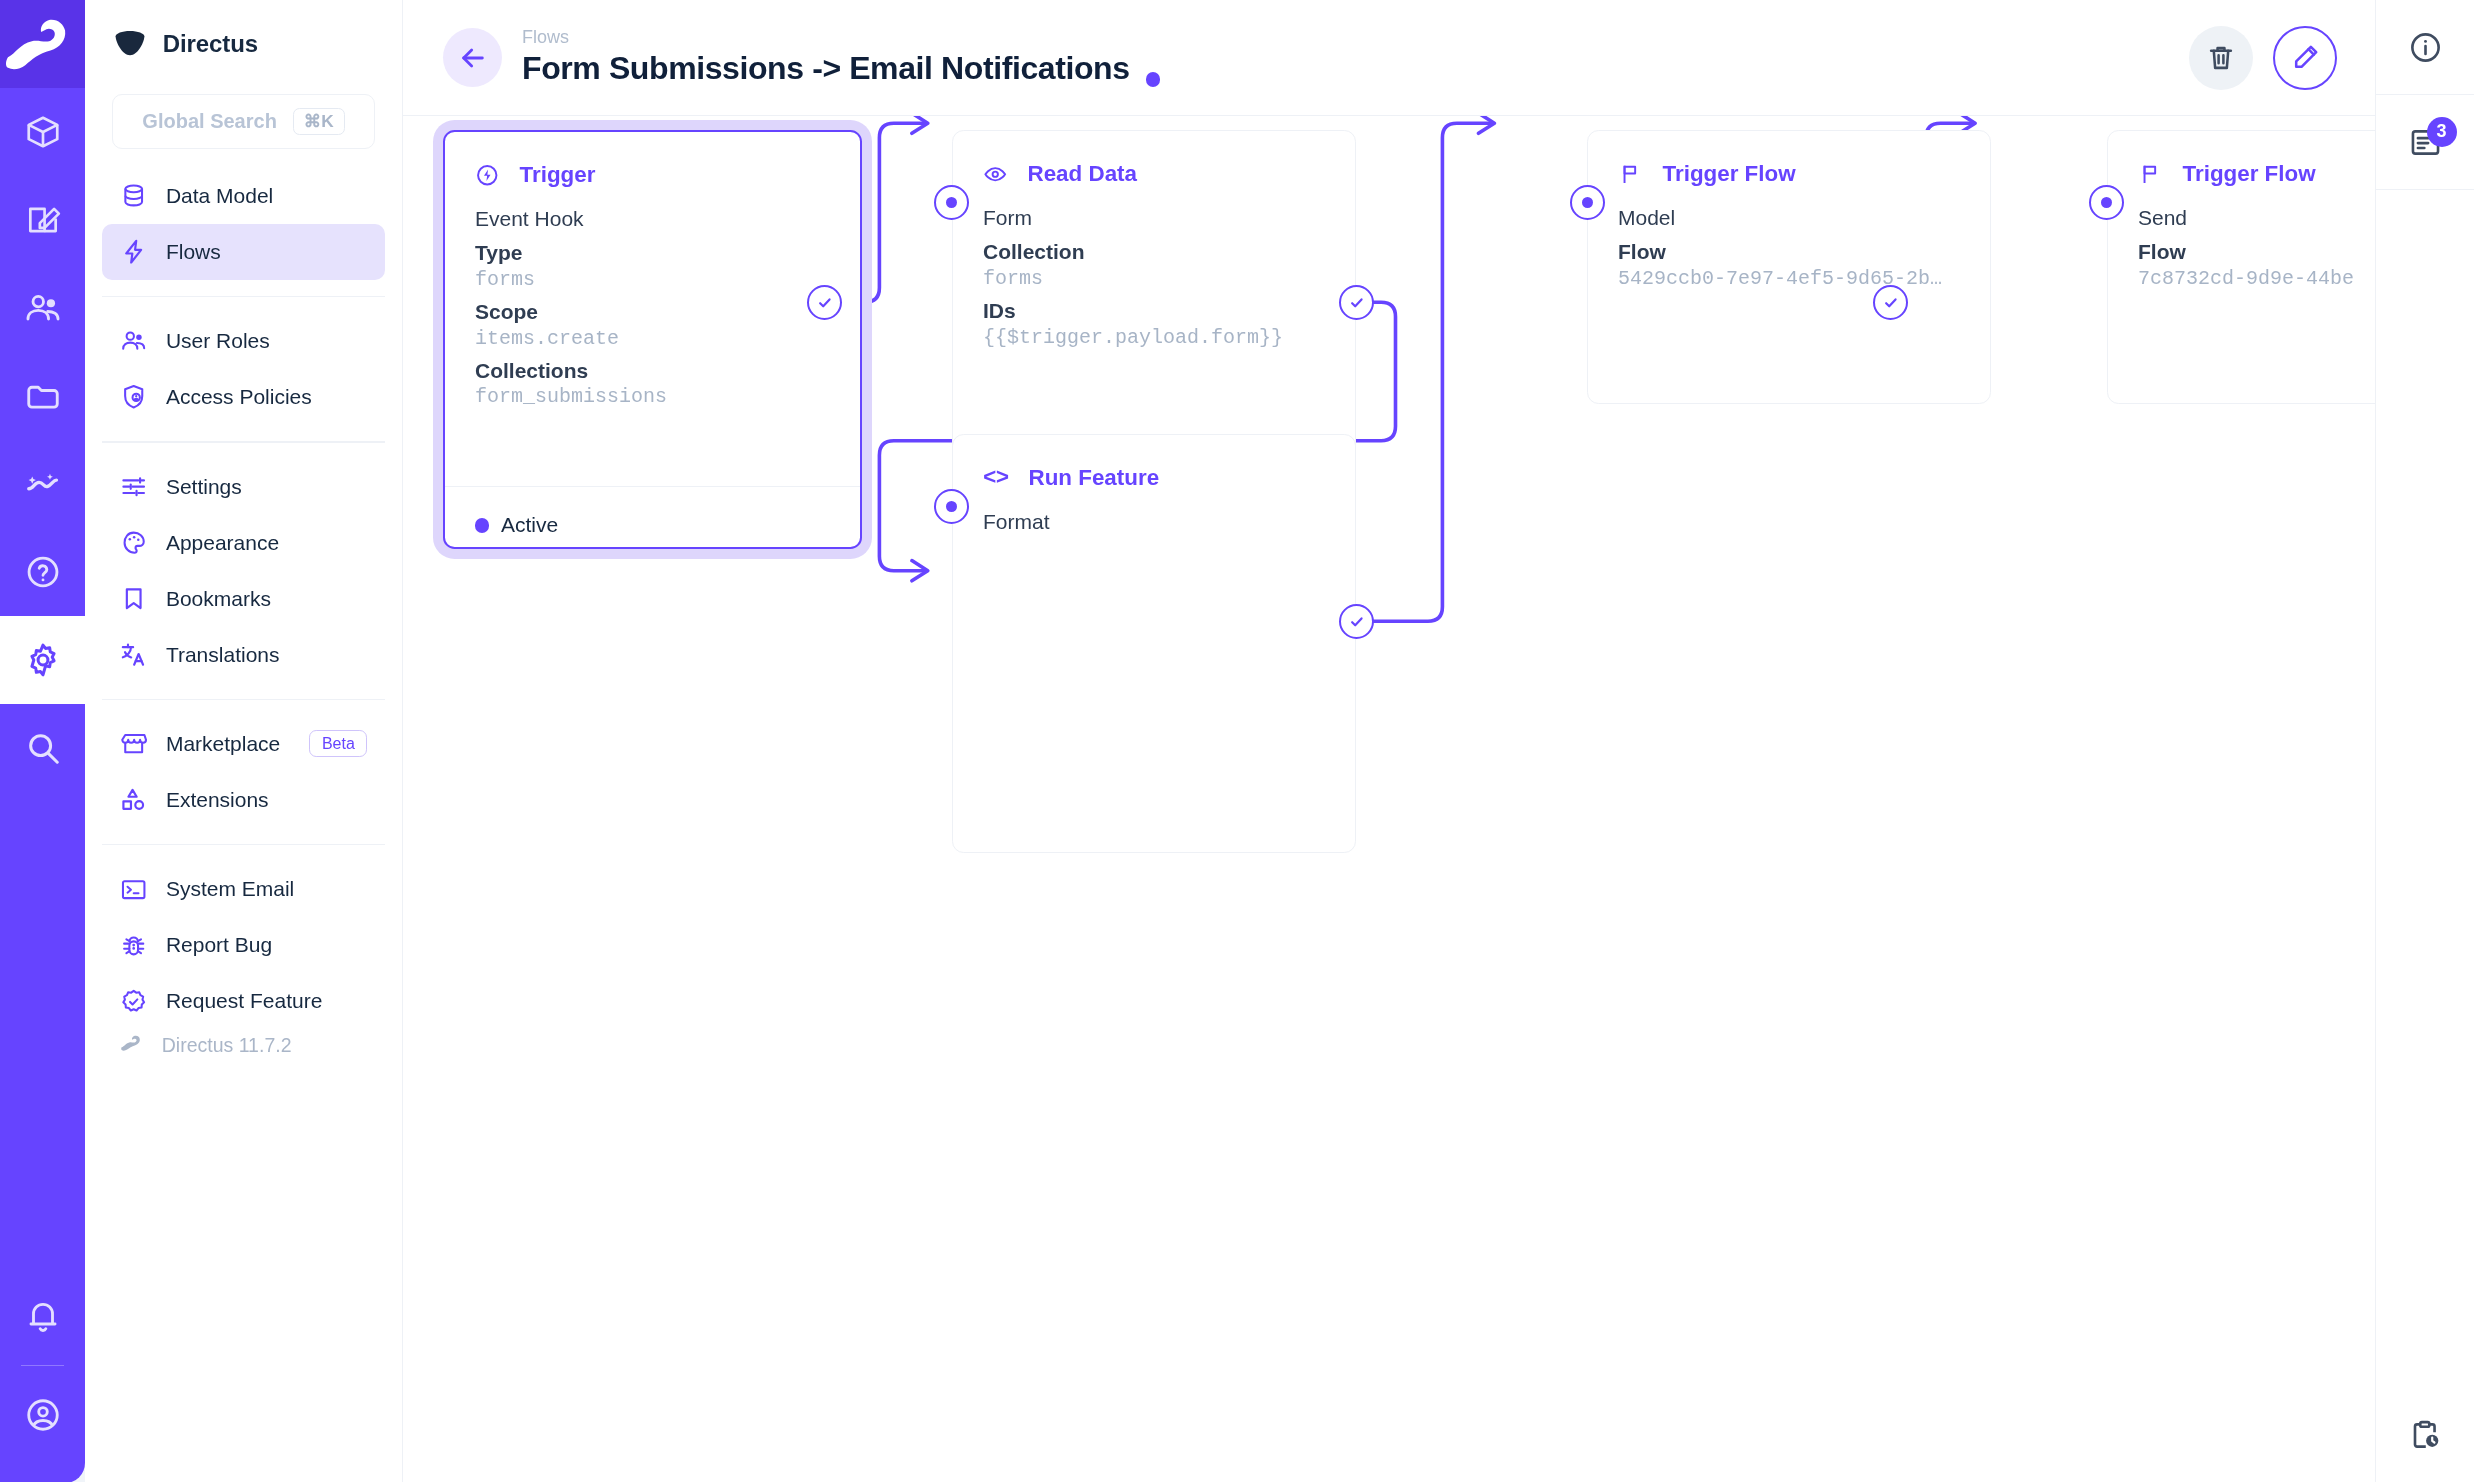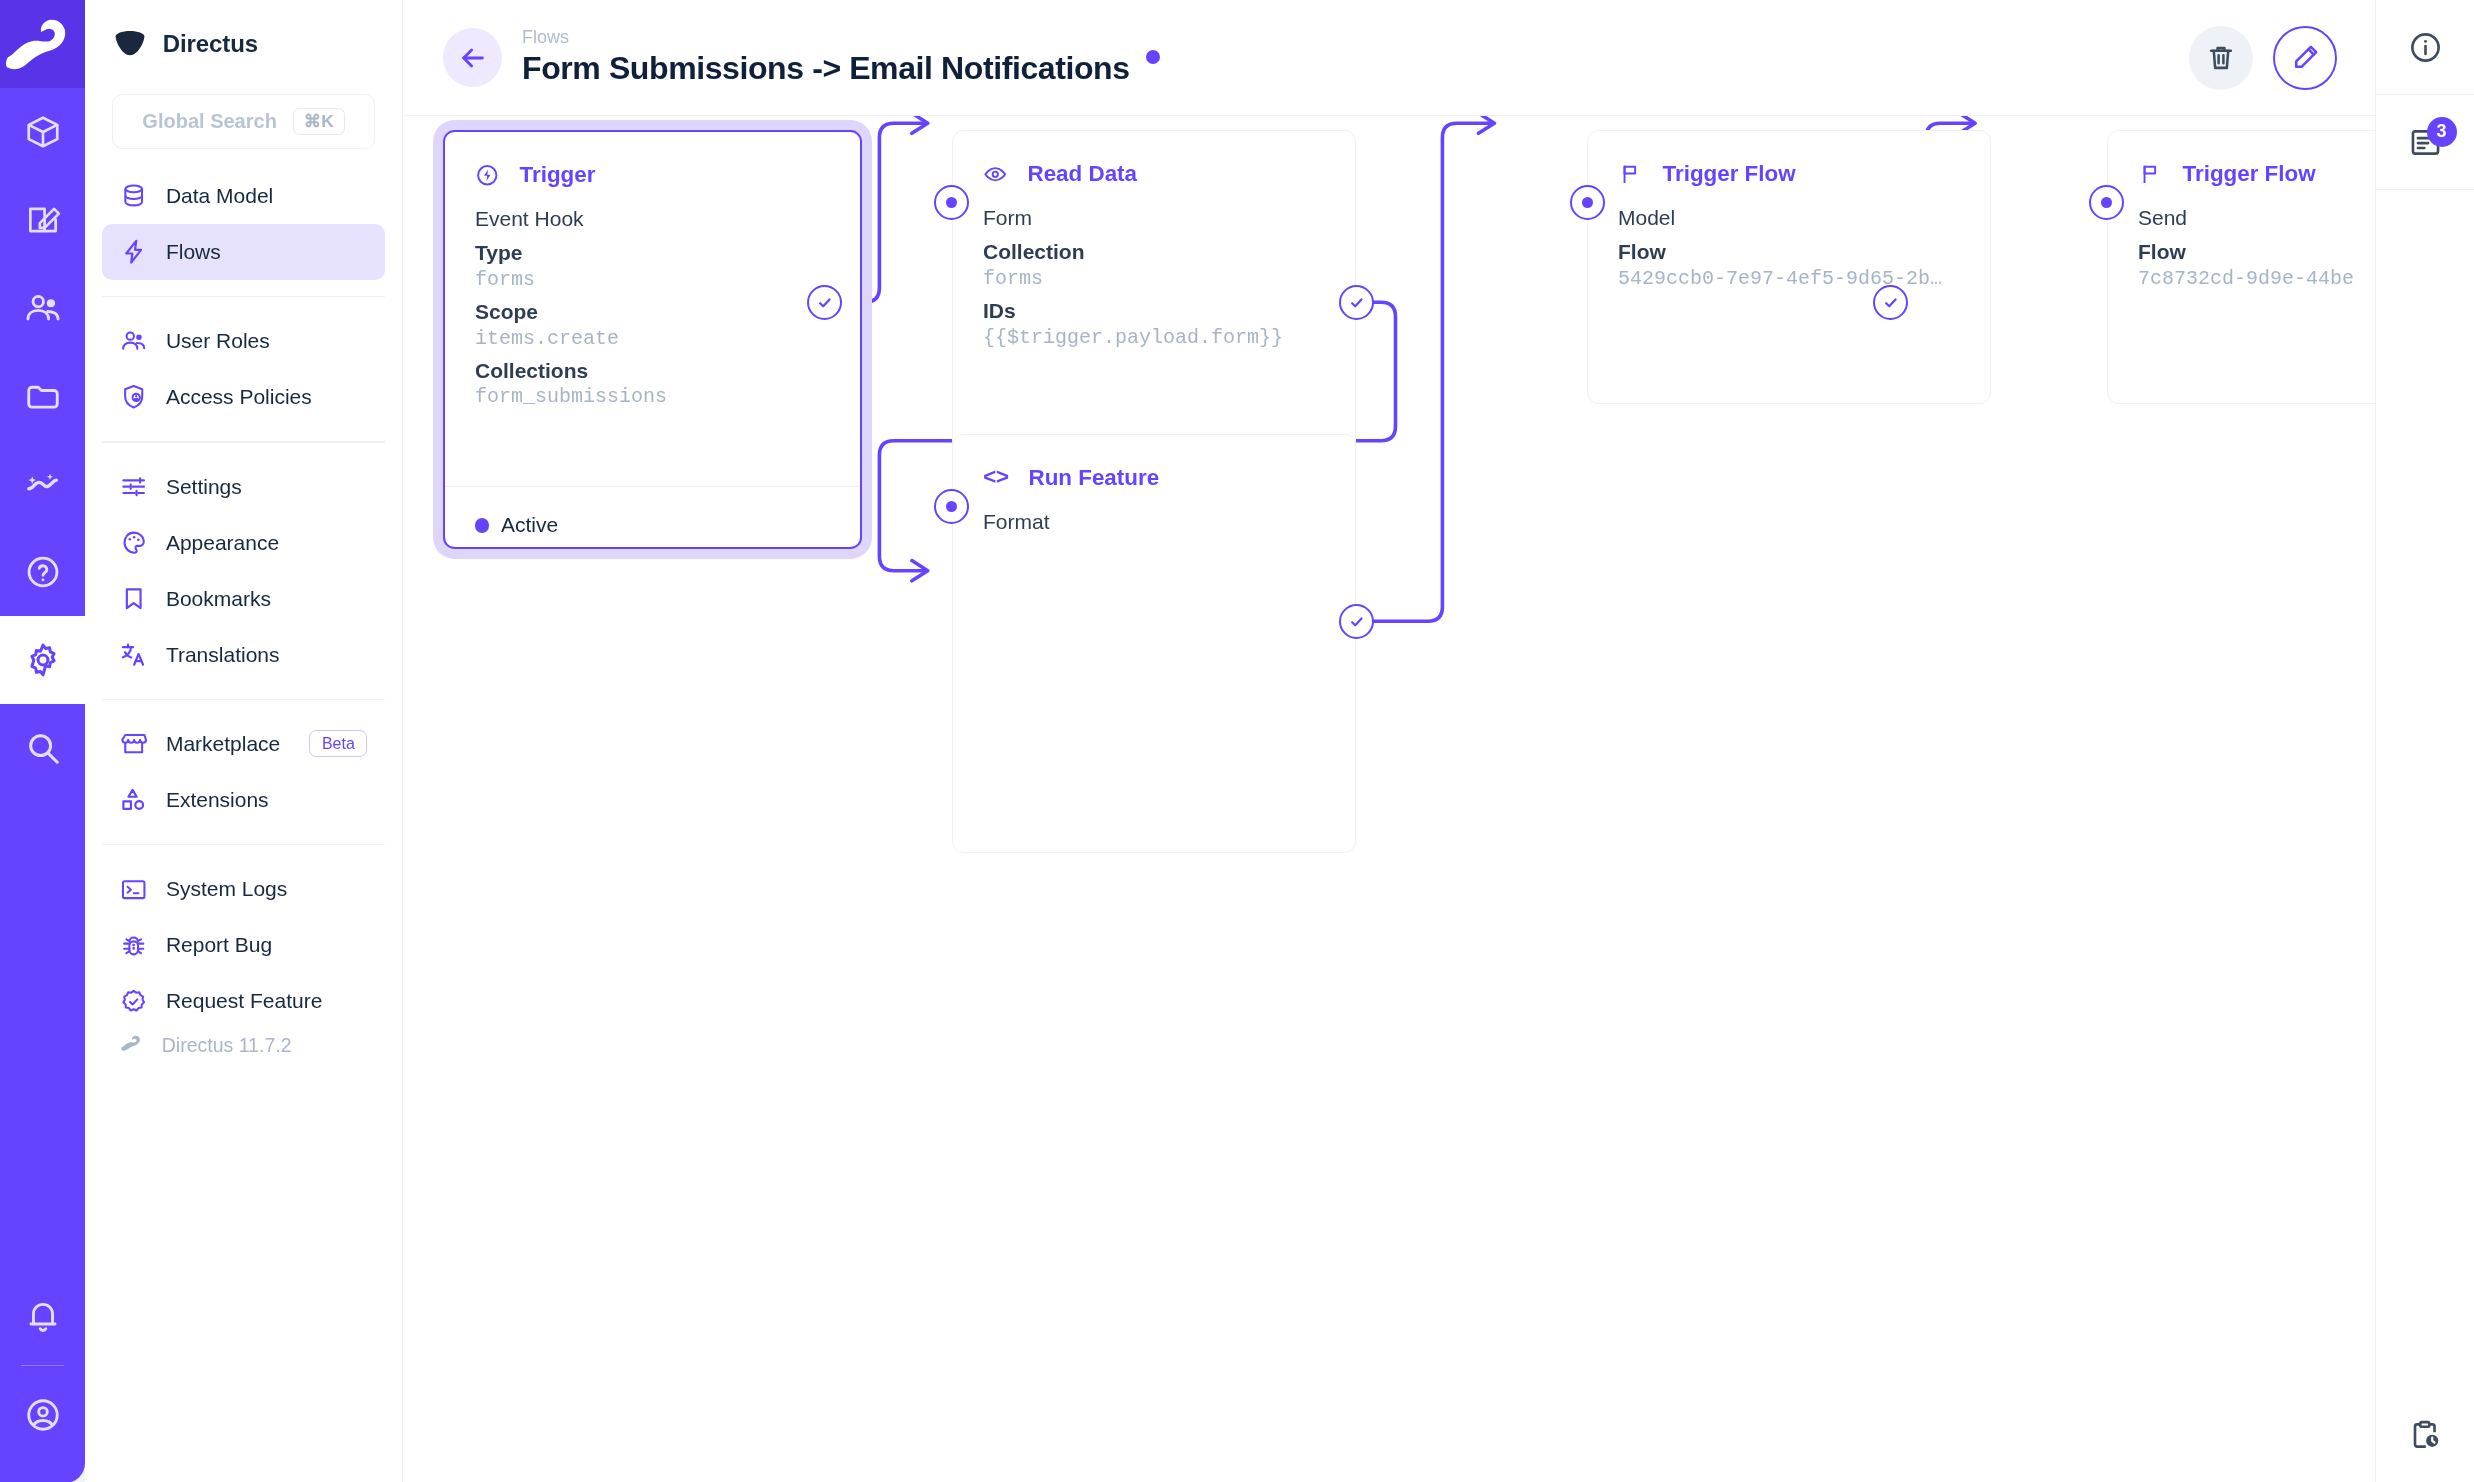--- a/index.html
+++ b/index.html
@@ -95,21 +95,21 @@
     background:#fff;
   }
   .back-btn {
     width: 59px; height: 59px; border-radius: 50%;
     background: #eee9fe; display: flex; align-items: center; justify-content: center;
     flex: 0 0 59px;
   }
   .back-btn svg { width: 32px; height: 32px; }
   .title-block { display: flex; flex-direction: column; justify-content: center; gap: 1.4px; }
   .crumb { font-size: 18px; color: #b0bccd; line-height: 1.1; }
-  .title-row { display: flex; align-items: flex-start; gap: 16px; }
+  .title-row { display: flex; align-items: flex-end; gap: 16px; }
   .page-title { font-size: 32px; font-weight: 700; color: #10203a; letter-spacing: -0.4px; }
   .title-dot { width: 14.4px; height: 14.4px; border-radius: 50%; background: #6644ff; }
   .topbar-spacer { flex: 1 1 auto; }
   .round-btn {
     width: 64px; height: 64px; border-radius: 50%;
     display: flex; align-items: center; justify-content: center;
   }
   .round-btn.grey { background: #eef2f6; }
   .round-btn.outline { border: 2.2px solid #6644ff; }
   .round-btn svg { width: 32px; height: 32px; }
@@ -410,21 +410,21 @@
 
     <div class="nav-list" style="padding-top:0">
       <div class="nav-item">
         <span class="ico">
           <svg viewBox="0 0 24 24" fill="none" stroke="#6644ff" stroke-width="1.8" stroke-linecap="round" stroke-linejoin="round">
               <rect x="2.6" y="4.6" width="18.8" height="14.8" rx="1.4"></rect>
               <path d="M6.6 9.4l3 2.6-3 2.6"></path>
               <path d="M12 15.2h4.2"></path>
             </svg>
         </span>
-        <span class="lbl">System Logs</span>
+        <span class="lbl">System Email</span>
       </div>
       <div class="nav-item">
         <span class="ico">
           <svg viewBox="0 0 24 24" fill="none" stroke="#6644ff" stroke-width="1.8" stroke-linecap="round">
               <path d="M8.4 8.2c0-2 1.6-3.4 3.6-3.4s3.6 1.4 3.6 3.4"></path>
               <rect x="8.2" y="8.2" width="7.6" height="11.4" rx="3.8"></rect>
               <path d="M3.6 10.2h4.6M15.8 10.2h4.6M3.6 14.6h4.6M15.8 14.6h4.6M5.6 18.6l2.8-1.8M18.4 18.6l-2.8-1.8M5.6 6.4l2.8 1.6M18.4 6.4l-2.8 1.6"></path>
               <path d="M12 11.4v.01M12 14.4v.01" stroke-width="2.4"></path>
             </svg>
         </span>

